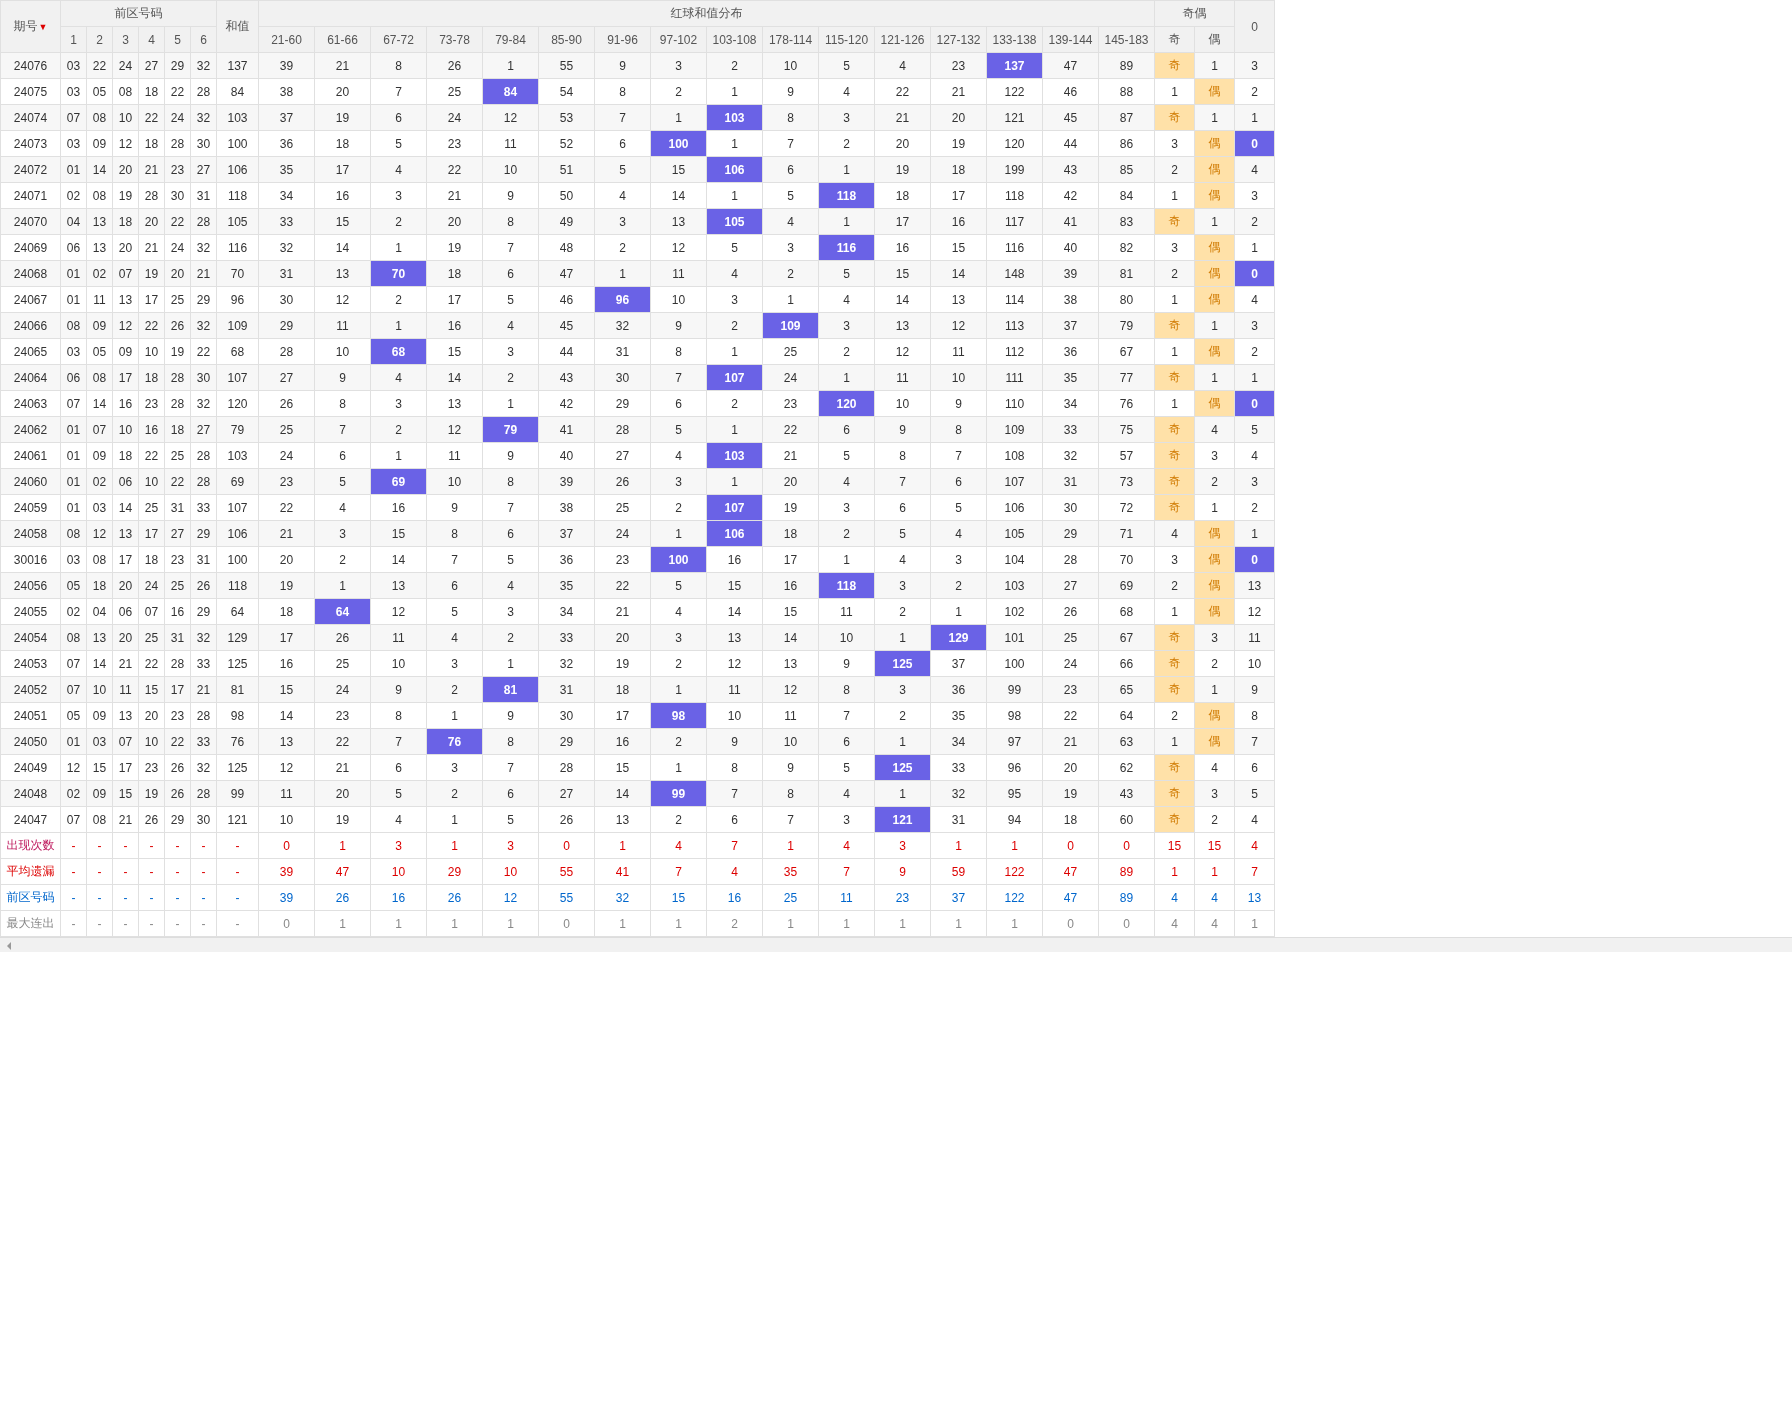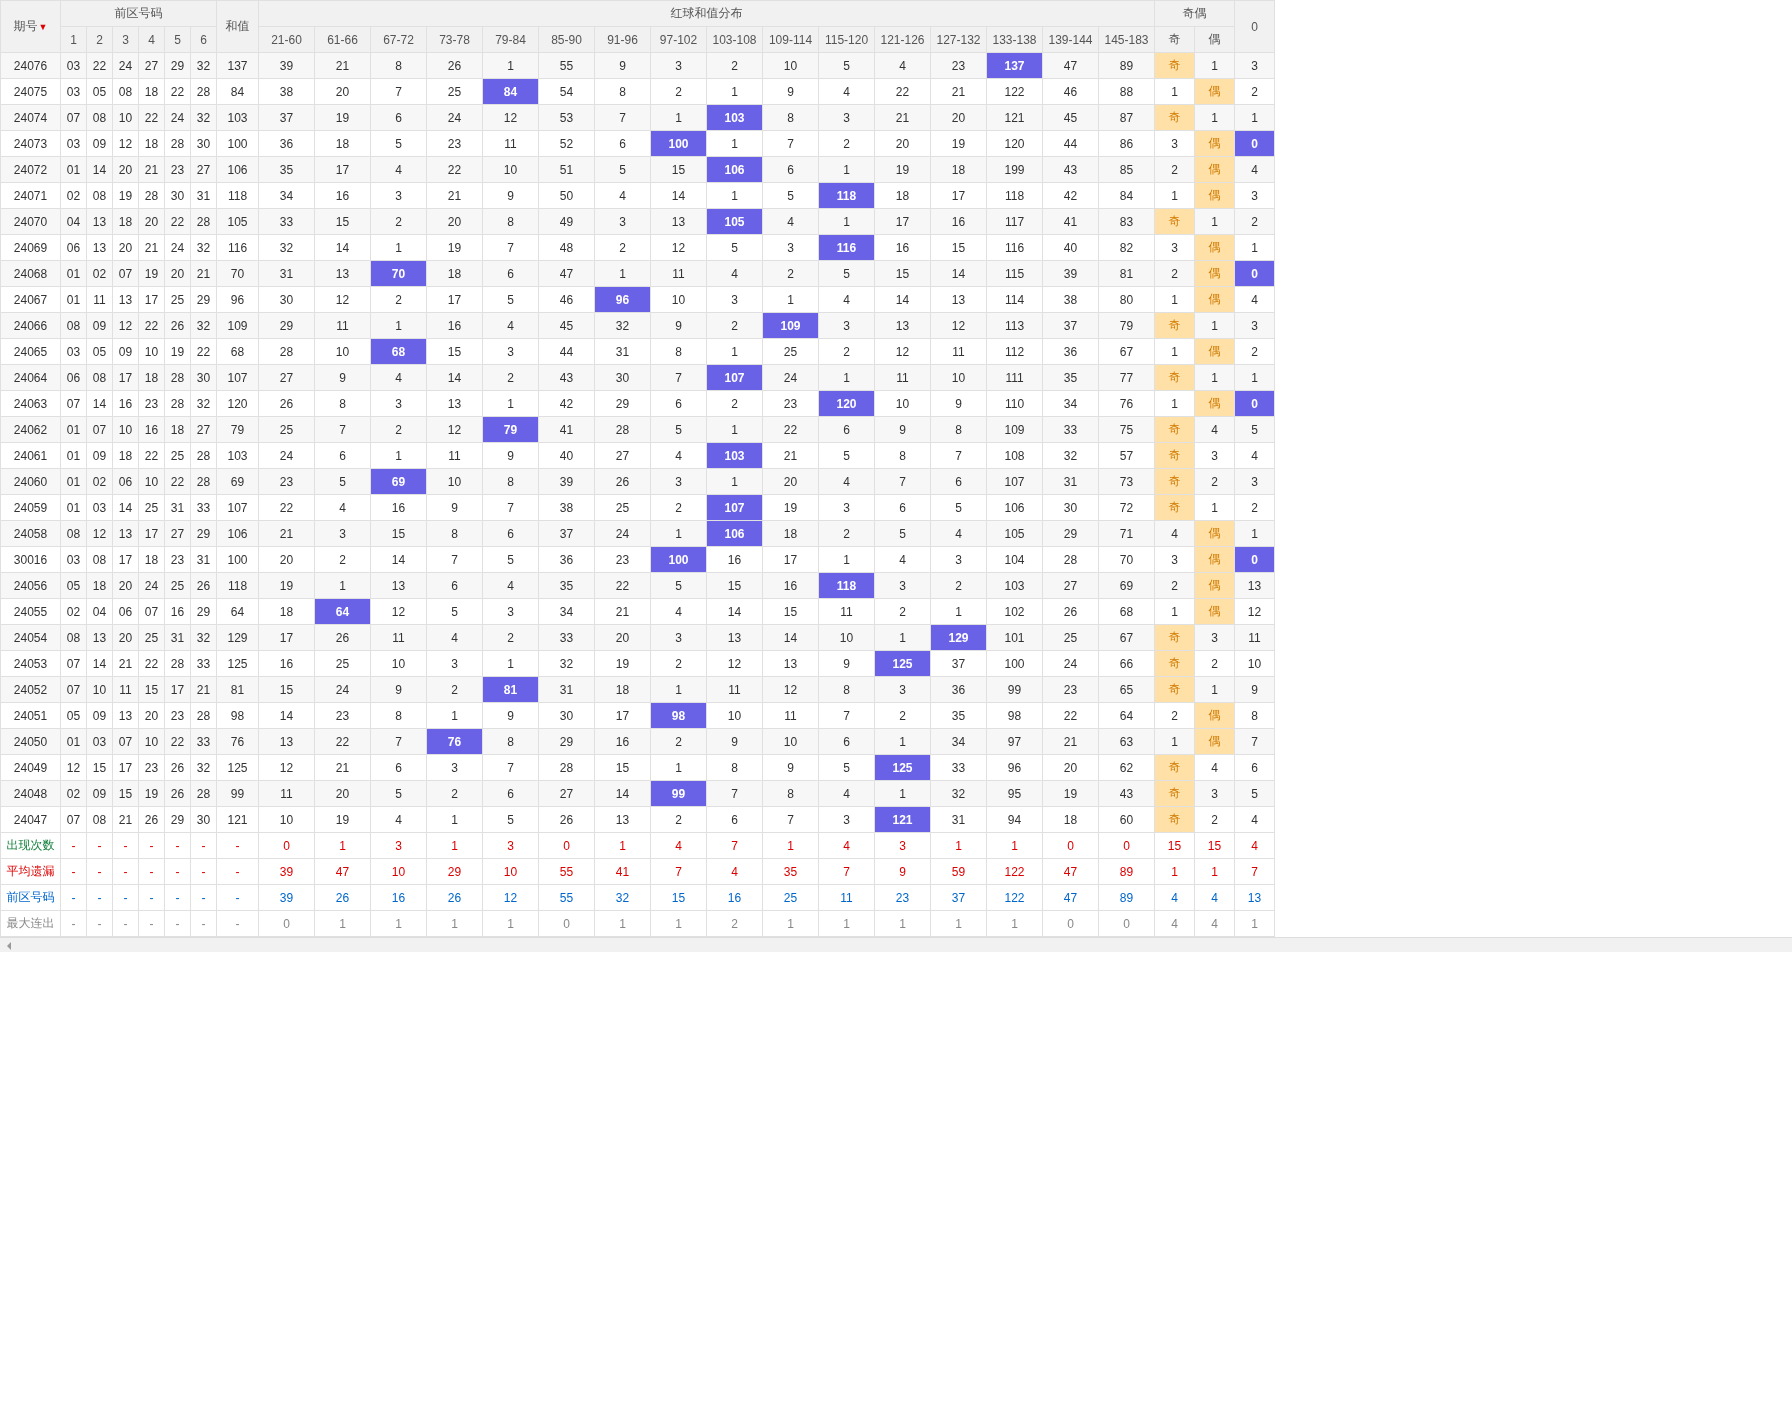--- a/index.html
+++ b/index.html
@@ -49,21 +49,21 @@
           <th class="c-qian">6</th>
           <th class="c-dist">21-60</th>
           <th class="c-dist">61-66</th>
           <th class="c-dist">67-72</th>
           <th class="c-dist">73-78</th>
           <th class="c-dist">79-84</th>
           <th class="c-dist">85-90</th>
           <th class="c-dist">91-96</th>
           <th class="c-dist">97-102</th>
           <th class="c-dist">103-108</th>
-          <th class="c-dist">109-114</th>
+          <th class="c-dist">178-114</th>
           <th class="c-dist">115-120</th>
           <th class="c-dist">121-126</th>
           <th class="c-dist">127-132</th>
           <th class="c-dist">133-138</th>
           <th class="c-dist">139-144</th>
           <th class="c-dist">145-183</th>
           <th class="c-oe">奇</th>
           <th class="c-oe">偶</th>
         </tr>
 </thead>
@@ -315,21 +315,21 @@
           <td class="">18</td>
           <td class="">6</td>
           <td class="">47</td>
           <td class="">1</td>
           <td class="">11</td>
           <td class="">4</td>
           <td class="">2</td>
           <td class="">5</td>
           <td class="">15</td>
           <td class="">14</td>
-          <td class="">115</td>
+          <td class="">148</td>
           <td class="">39</td>
           <td class="">81</td>
           <td class=" ">2</td>
           <td class="oe ">偶</td>
           <td class=" zero-hit">0</td>
         </tr>
         <tr class="row-norm">
           <td>24067</td>
           <td>01</td>
           <td>11</td>
@@ -932,21 +932,21 @@
           <td class="hit">121</td>
           <td class="">31</td>
           <td class="">94</td>
           <td class="">18</td>
           <td class="">60</td>
           <td class="oe ">奇</td>
           <td class=" ">2</td>
           <td class=" ">4</td>
         </tr>
         <tr class="stat-row">
-          <td class="stat-label " style="color:#15803d">出现次数</td>
+          <td class="stat-label " style="color:#be185d">出现次数</td>
           <td style="color:#d00">-</td>
           <td style="color:#d00">-</td>
           <td style="color:#d00">-</td>
           <td style="color:#d00">-</td>
           <td style="color:#d00">-</td>
           <td style="color:#d00">-</td>
           <td style="color:#d00">-</td>
           <td style="color:#d00">0</td>
           <td style="color:#d00">1</td>
           <td style="color:#d00">3</td>

